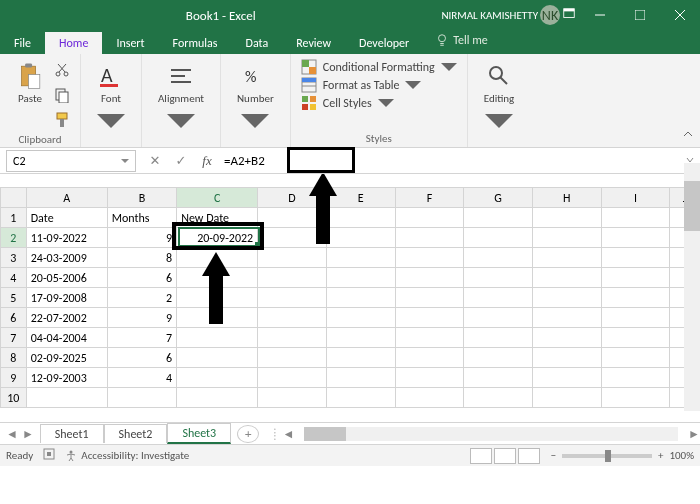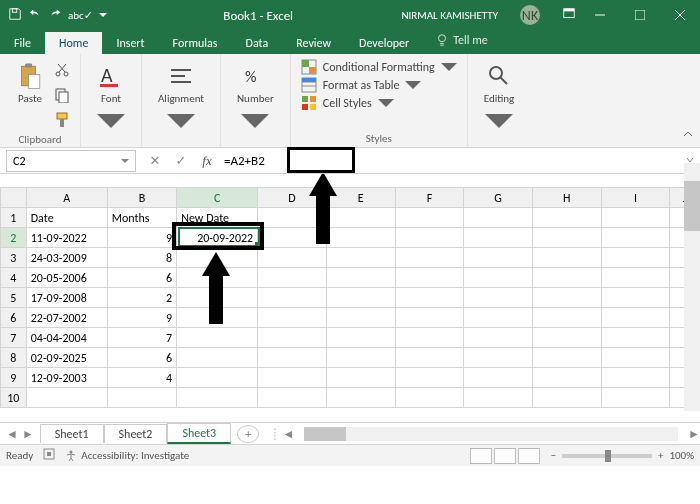--- a/index.html
+++ b/index.html
@@ -3,28 +3,28 @@
 <meta charset="utf-8">
 <style>
 * { margin: 0; padding: 0; box-sizing: border-box; font-family: 'Segoe UI', Calibri, sans-serif; }
 body { width: 700px; height: 504px; background: #fff; overflow: hidden; position: relative; font-size: 12px; }
 
 
 .titlebar { height: 30px; background: linear-gradient(#217346,#217346); display: flex; align-items: center; color: #fff; }
 .qat { display: flex; align-items: center; gap: 6px; padding: 0 8px; }
 .qat svg { fill: #fff; }
 .title-center { flex: 1; text-align: center; font-size: 13px; }
-.user-area { display: flex; align-items: center; gap: 22px; padding-right: 4px; text-align: right; }
+.user-area { display: flex; align-items: center; gap: 2px; padding-right: 4px; text-align: right; }
 .avatar { width: 20px; height: 20px; border-radius: 50%; background: #9bb19b; color: #2c4c2c; font-size: 14px; display: flex; align-items: center; justify-content: center; }
 .win-btn { width: 40px; height: 30px; display: flex; align-items: center; justify-content: center; color: #fff; }
 
 
 .tabs { height: 24px; background: #217346; display: flex; align-items: flex-end; }
 .tab { padding: 4px 14px; color: #fff; font-size: 12px; cursor: pointer; }
-.tab.active { background: #f3f3f3; color: #0c4a6e; }
+.tab.active { background: #f3f3f3; color: #6d28d9; }
 .tellme { display: flex; align-items: flex-start; gap: 4px; padding: 4px 12px; color: #dfeadf; font-size: 12px; }
 
 
 .ribbon { height: 94px; background: #f3f3f3; border-bottom: 1px solid #d4d4d4; display: flex; position: relative; }
 .group { border-right: 1px solid #e1e1e1; padding: 4px 10px 2px; display: flex; flex-direction: column; align-items: center; }
 .group-label { font-size: 11px; color: #666; margin-top: auto; padding-top: 2px; }
 .big-btn { display: flex; flex-direction: column; align-items: center; gap: 2px; padding: 4px 6px; font-size: 11px; color: #444; }
 .big-btn svg { width: 28px; height: 28px; }
 .paste-icon { width: 34px; height: 40px; }
 .style-row { display: flex; align-items: center; gap: 6px; font-size: 12px; color: #444; padding: 1px 0; }
@@ -76,36 +76,20 @@
 .zoom-track { width: 90px; height: 4px; background: #ccc; position: relative; }
 .zoom-thumb { position: absolute; left: 43px; top: -4px; width: 6px; height: 12px; background: #888; }
 
 .vscroll { position: absolute; right: 0; top: 163px; width: 16px; height: 248px; background: #f0f0f0; }
 .vscroll-thumb { position: absolute; top: 18px; width: 16px; height: 50px; background: #c6c6c6; }
 </style>
 </head>
 <body>
 
 <div class="titlebar">
-  <div class="qat">
-    <span><svg width="14" height="14" viewBox="0 0 16 16">
-          <path d="M2 2h10l2 2v10H2z" fill="none" stroke="#fff"></path>
-          <rect x="5" y="2" width="5" height="4" fill="none" stroke="#fff"></rect>
-        </svg></span>
-    <span><svg width="14" height="14" viewBox="0 0 16 16">
-          <path d="M6 3L2 6l4 3V7c3 0 6 1 6 4 0-5-3-6-6-6z" fill="#fff"></path>
-        </svg></span>
-    <span><svg width="14" height="14" viewBox="0 0 16 16">
-          <path d="M10 3l4 3-4 3V7c-3 0-6 1-6 4 0-5 3-6 6-6z" fill="#fff"></path>
-        </svg></span>
-    <span style="font-size:11px">abc✓</span>
-    <span><svg width="8" height="8" viewBox="0 0 8 8">
-          <path d="M0 2l4 4 4-4z" fill="#fff"></path>
-        </svg></span>
-  </div>
   <div class="title-center">Book1 - Excel</div>
   <div class="user-area">
     <span style="font-size:11px">NIRMAL KAMISHETTY</span>
     <span class="avatar">NK</span>
     <span><svg width="14" height="14" viewBox="0 0 16 16">
           <rect x="2" y="2" width="12" height="10" fill="none" stroke="#fff"></rect>
           <rect x="2" y="2" width="12" height="3" fill="#fff"></rect>
         </svg></span>
   </div>
   <div class="win-btn">

